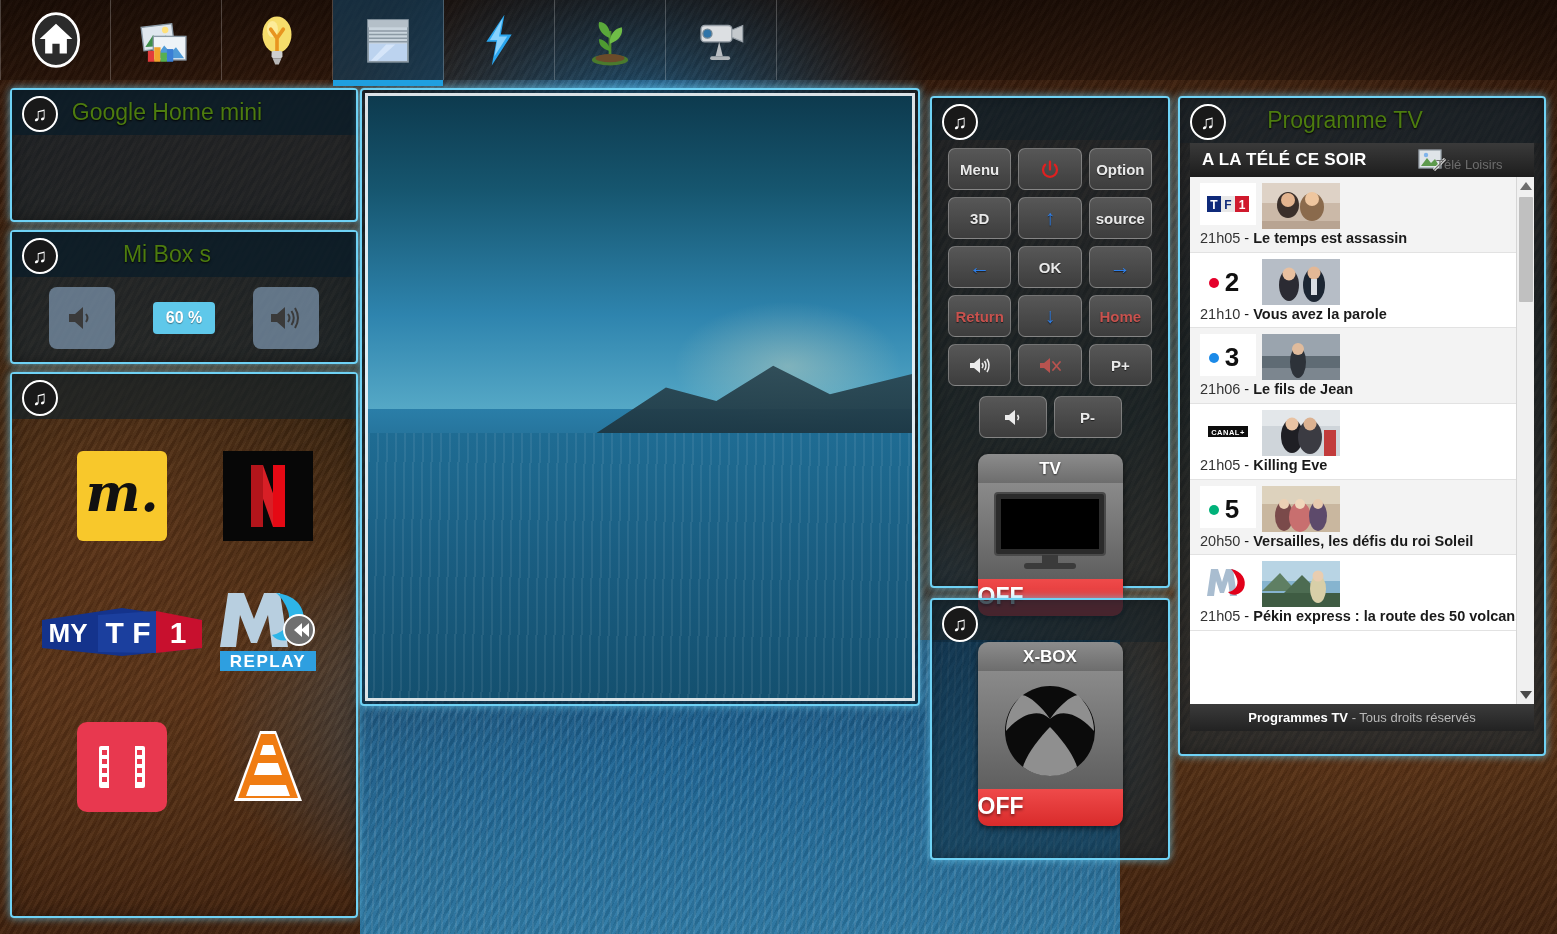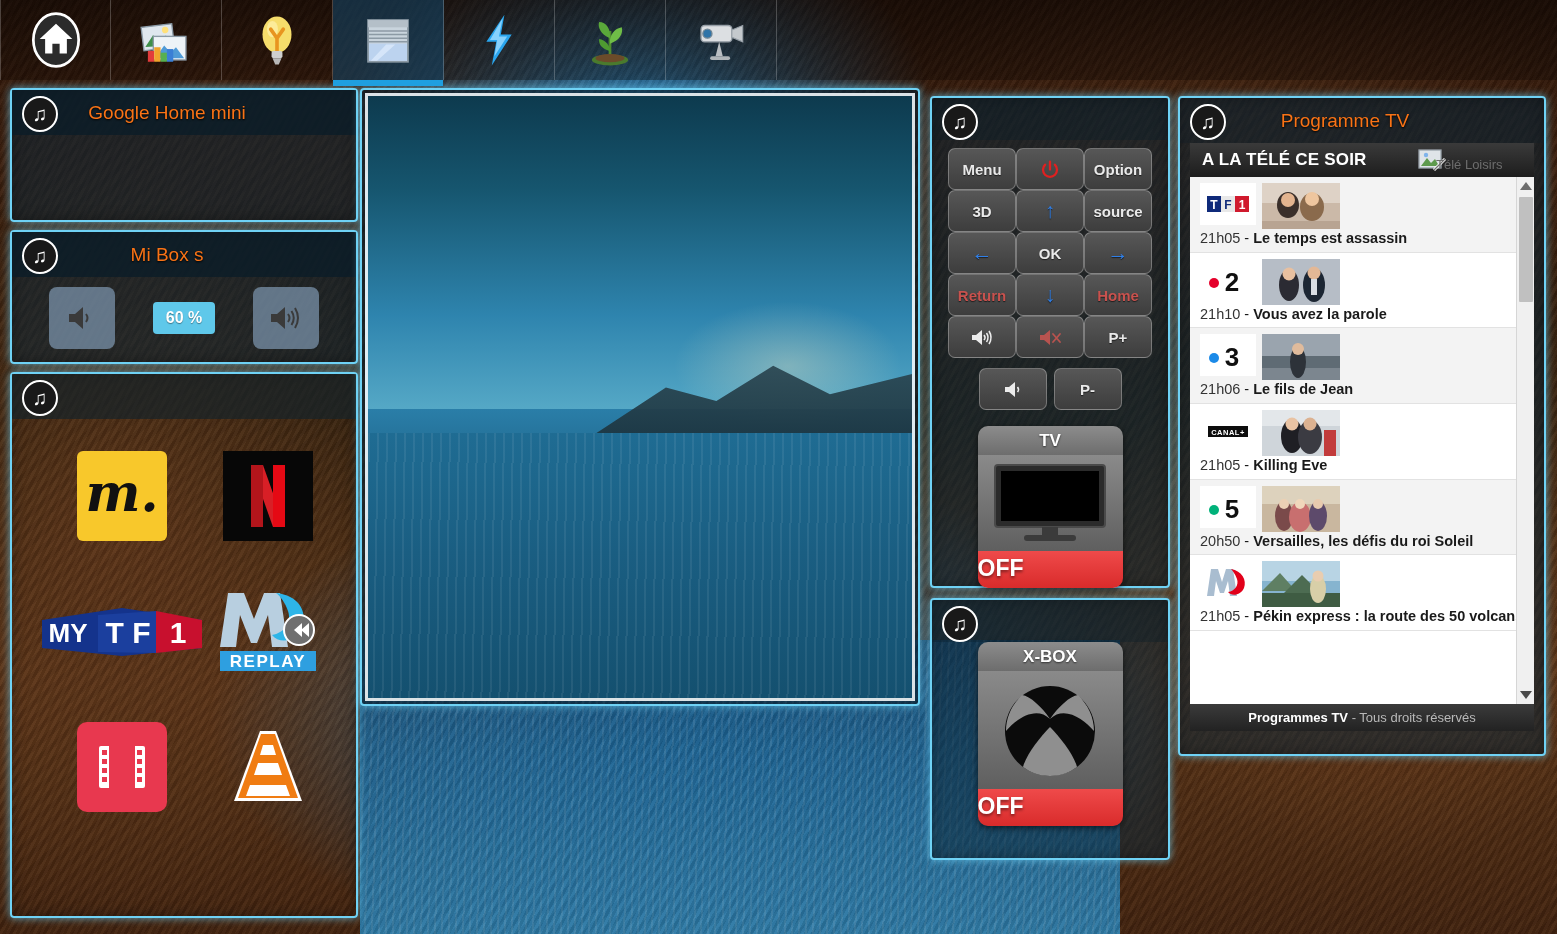--- a/index.html
+++ b/index.html
@@ -77,21 +77,21 @@
     z-index: 10;
   }
   .panel-head {
     height: 45px;
     display: flex; align-items: center;
     background: rgba(10,28,40,.78);
     position: relative;
   }
   .panel-title {
     flex: 1; text-align: center;
-    color: #f97316; font-size: 19px;
+    color: #4d7c0f; font-size: 23px;
     text-shadow: 0 1px 2px #000;
     padding-right: 34px;
   }
   .music-badge {
     position: absolute; left: 10px; top: 6px;
     width: 36px; height: 36px; border-radius: 50%;
     border: 2px solid #fff;
     background: #191919;
     display: flex; align-items: center; justify-content: center;
     color: #fff; font-size: 20px; line-height: 1;
@@ -127,20 +127,21 @@
     justify-items: center;
     align-items: center;
   }
   .appicon { cursor: pointer; display: block; }
 
   
   #remote-pad {
     padding: 8px 16px 10px;
     display: grid;
     grid-template-columns: repeat(3, 1fr);
+    gap: 7px;
   }
   .rbtn {
     height: 42px;
     background: linear-gradient(180deg, #575757, #3d3d3d);
     border: 1px solid rgba(255,255,255,.28);
     border-radius: 7px;
     color: #e9e9e9;
     font-size: 15px; font-weight: bold;
     display: flex; align-items: center; justify-content: center;
     cursor: pointer;

